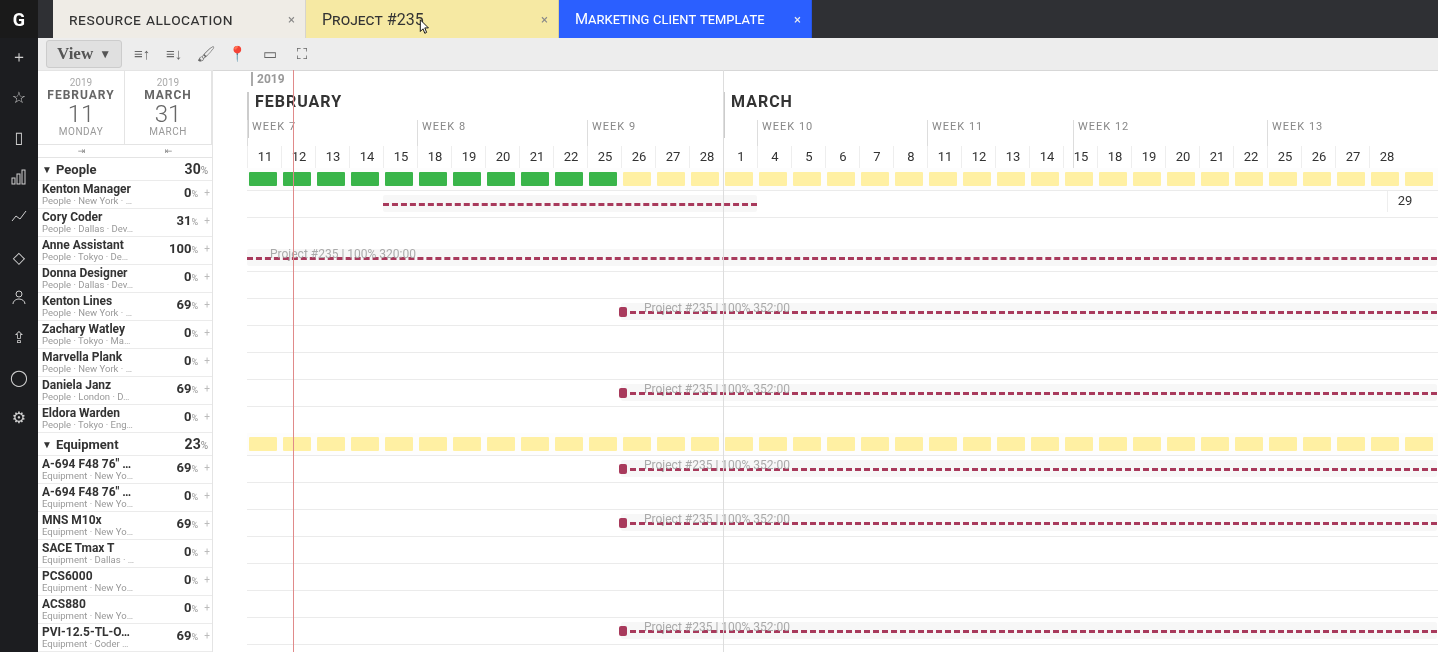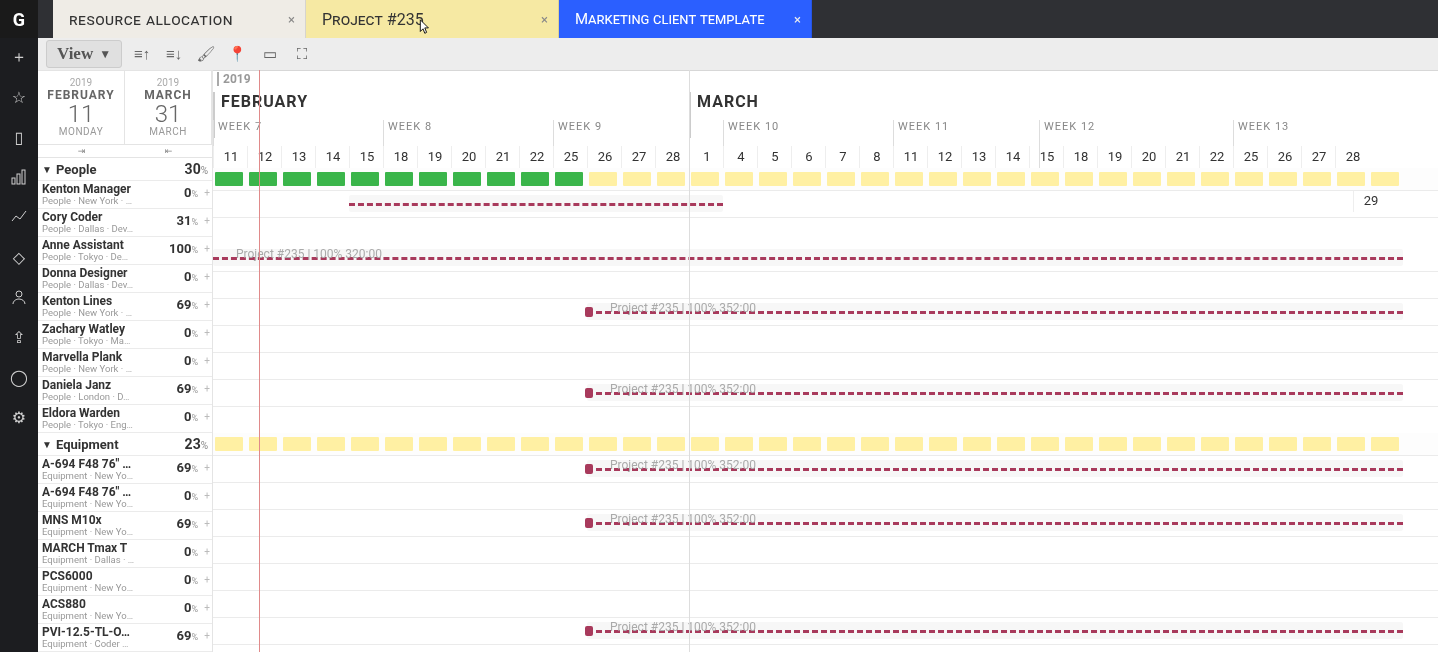--- a/index.html
+++ b/index.html
@@ -38,21 +38,21 @@
   
   .sidebar{position:absolute;top:38px;left:0;bottom:0;width:var(--sidebar-w);background:var(--bg-dark);display:flex;flex-direction:column;align-items:center;padding-top:10px;gap:22px;color:#d0d0d0;}
   .sidebar .sicon{width:18px;height:18px;display:flex;align-items:center;justify-content:center;font-size:16px;cursor:pointer;}
 
   
   .toolbar{position:absolute;top:38px;left:var(--sidebar-w);right:0;height:32px;background:#ededed;border-bottom:1px solid #d7d7d7;display:flex;align-items:center;padding-left:8px;gap:8px;}
   .view-btn{background:#e0e0e0;border:1px solid #ccc;border-radius:3px;padding:3px 10px;font-size:17px;font-weight:bold;font-family:Georgia,serif;color:#555;display:flex;align-items:center;gap:6px;}
   .toolbar .ticon{width:24px;height:24px;display:flex;align-items:center;justify-content:center;color:#666;font-size:15px;cursor:pointer;}
 
   
-  .workspace{position:absolute;top:70px;left:var(--sidebar-w);right:0;bottom:0;display:flex;overflow:hidden;}
+  .workspace{position:absolute;top:70px;left:var(--sidebar-w);right:0;bottom:0;display:flex;overflow:hidden;gap:34px;}
   .leftcol{width:var(--leftcol-w);flex:none;border-right:1px solid var(--divider);display:flex;flex-direction:column;position:relative;}
   .date-cells{height:84px;border-bottom:1px solid var(--divider);display:flex;border-top:1px solid var(--divider);}
   .date-cell{flex:1;display:flex;flex-direction:column;align-items:center;justify-content:center;border-right:1px solid var(--divider);font-size:11px;color:#666;}
   .date-cell .yr{font-size:10px;color:#aaa;}
   .date-cell .mon{font-size:12px;font-weight:bold;letter-spacing:1px;}
   .date-cell .day{font-size:24px;font-weight:300;line-height:1;}
   .date-cell .dow{font-size:10px;color:#999;letter-spacing:.5px;}
   .range-ctrl{height:14px;border-bottom:1px solid var(--divider);display:flex;align-items:center;justify-content:space-around;font-size:9px;color:#888;}
 
   .grp-header{height:22px;display:flex;align-items:center;padding-left:4px;font-weight:bold;font-size:13px;background:#fff;border-bottom:1px solid var(--row-border);position:relative;}
@@ -255,21 +255,21 @@
           <div class="util">0<small>%</small></div>
           <div class="exp">+</div>
         </div>
         <div class="res-row">
           <div class="nm">MNS M10x</div>
           <div class="sub">Equipment · New Yo…</div>
           <div class="util">69<small>%</small></div>
           <div class="exp">+</div>
         </div>
         <div class="res-row">
-          <div class="nm">MARCH Tmax T</div>
+          <div class="nm">SACE Tmax T</div>
           <div class="sub">Equipment · Dallas · …</div>
           <div class="util">0<small>%</small></div>
           <div class="exp">+</div>
         </div>
         <div class="res-row">
           <div class="nm">PCS6000</div>
           <div class="sub">Equipment · New Yo…</div>
           <div class="util">0<small>%</small></div>
           <div class="exp">+</div>
         </div>

